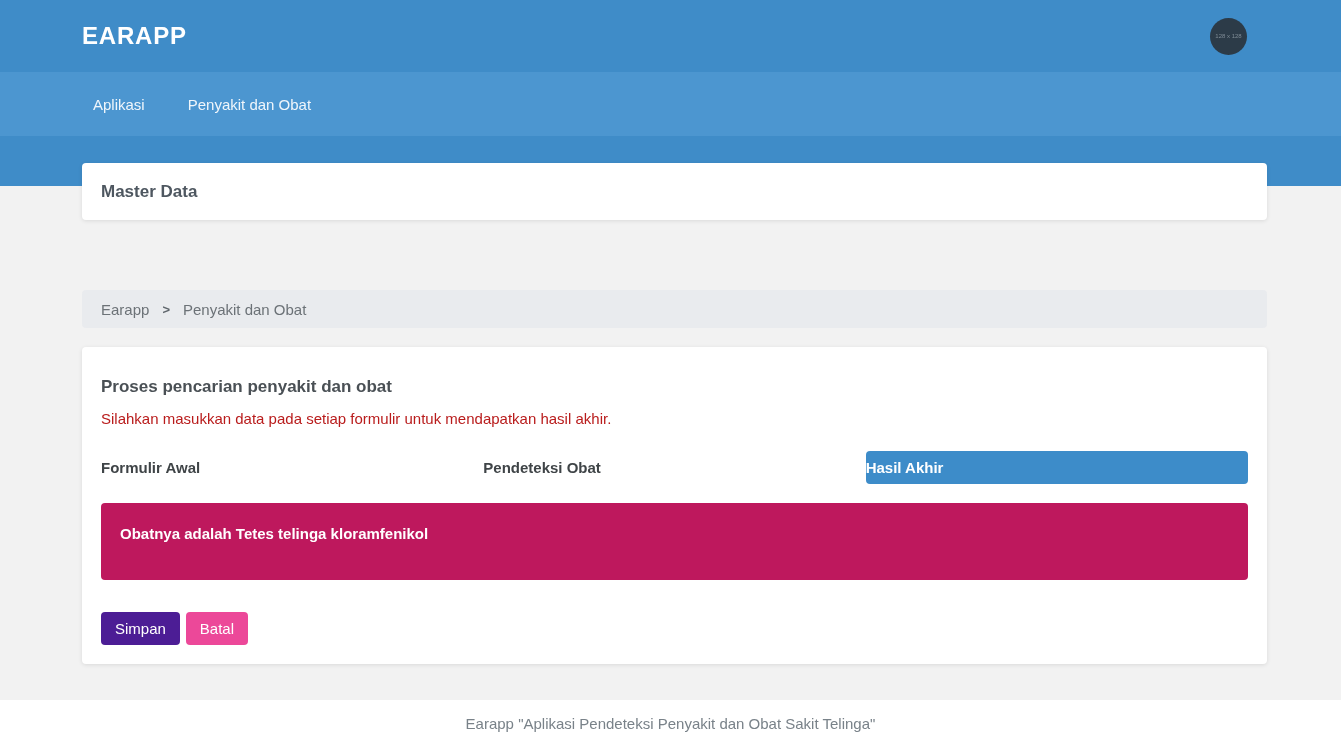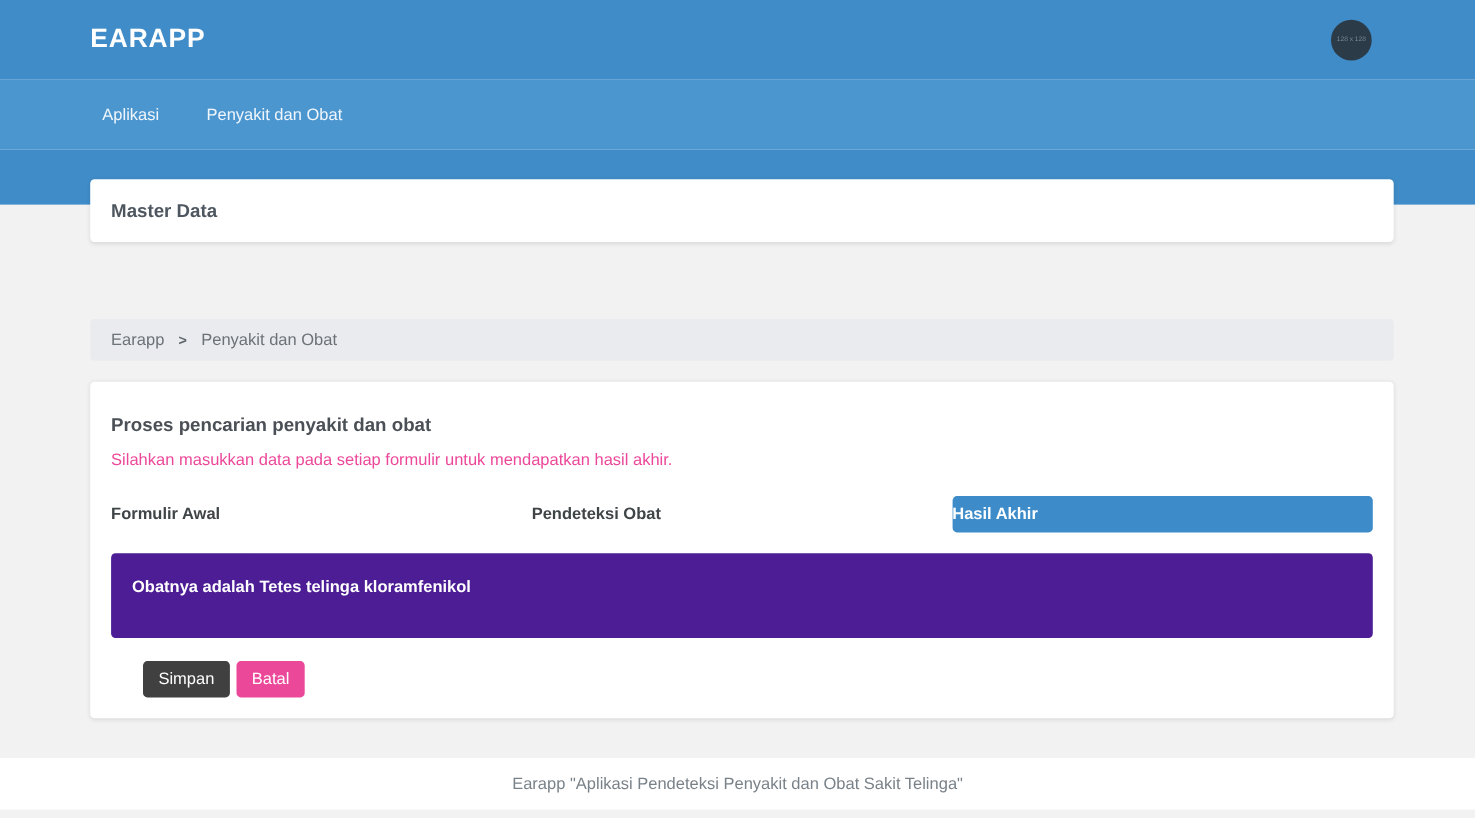--- a/index.html
+++ b/index.html
@@ -62,41 +62,41 @@
   
   .main-card {
     margin-top: 19px; background: #ffffff; border-radius: 4px;
     box-shadow: 0 1px 4px rgba(0,0,0,0.10);
     padding: 30px 19px 19px 19px;
   }
   .main-card h2 {
     font-size: 17px; font-weight: bold; color: #4a5055; margin-bottom: 13px;
   }
   .main-card .subtitle {
-    font-size: 15px; color: #ec4899; margin-bottom: 24px;
+    font-size: 15px; color: #b91c1c; margin-bottom: 24px;
   }
   .tabs { display: flex; margin-bottom: 19px; }
   .tab {
     flex: 1; height: 33px; line-height: 33px; text-align: left;
     font-size: 15px; font-weight: bold; color: #3f4447;
     border-radius: 4px; cursor: pointer;
   }
   .tab.active { background: #3d8cc9; color: #ffffff; }
   .result-alert {
-    height: 77px; background: #4c1d95; border-radius: 4px;
+    height: 77px; background: #be185d; border-radius: 4px;
     color: #ffffff; font-size: 15px; font-weight: bold;
-    padding: 22px 19px 0 19px; margin-bottom: 21px;
+    padding: 22px 19px 0 19px; margin-bottom: 32px;
   }
   .actions { display: flex; gap: 6px; }
   .btn {
     height: 33px; border: none; border-radius: 4px;
     color: #ffffff; font-size: 15px; padding: 0 14px;
     font-family: "Liberation Sans", sans-serif; cursor: pointer;
   }
-  .btn-primary { background: #404040; margin-left: 29px; }
+  .btn-primary { background: #4c1d95; }
   .btn-danger  { background: #ec4899; }
   
   .footer {
     margin-top: 36px; background: #ffffff; height: 47px;
     display: flex; align-items: center; justify-content: center;
     font-size: 15px; color: #798289;
   }
 </style>
 </head>
 <body>

